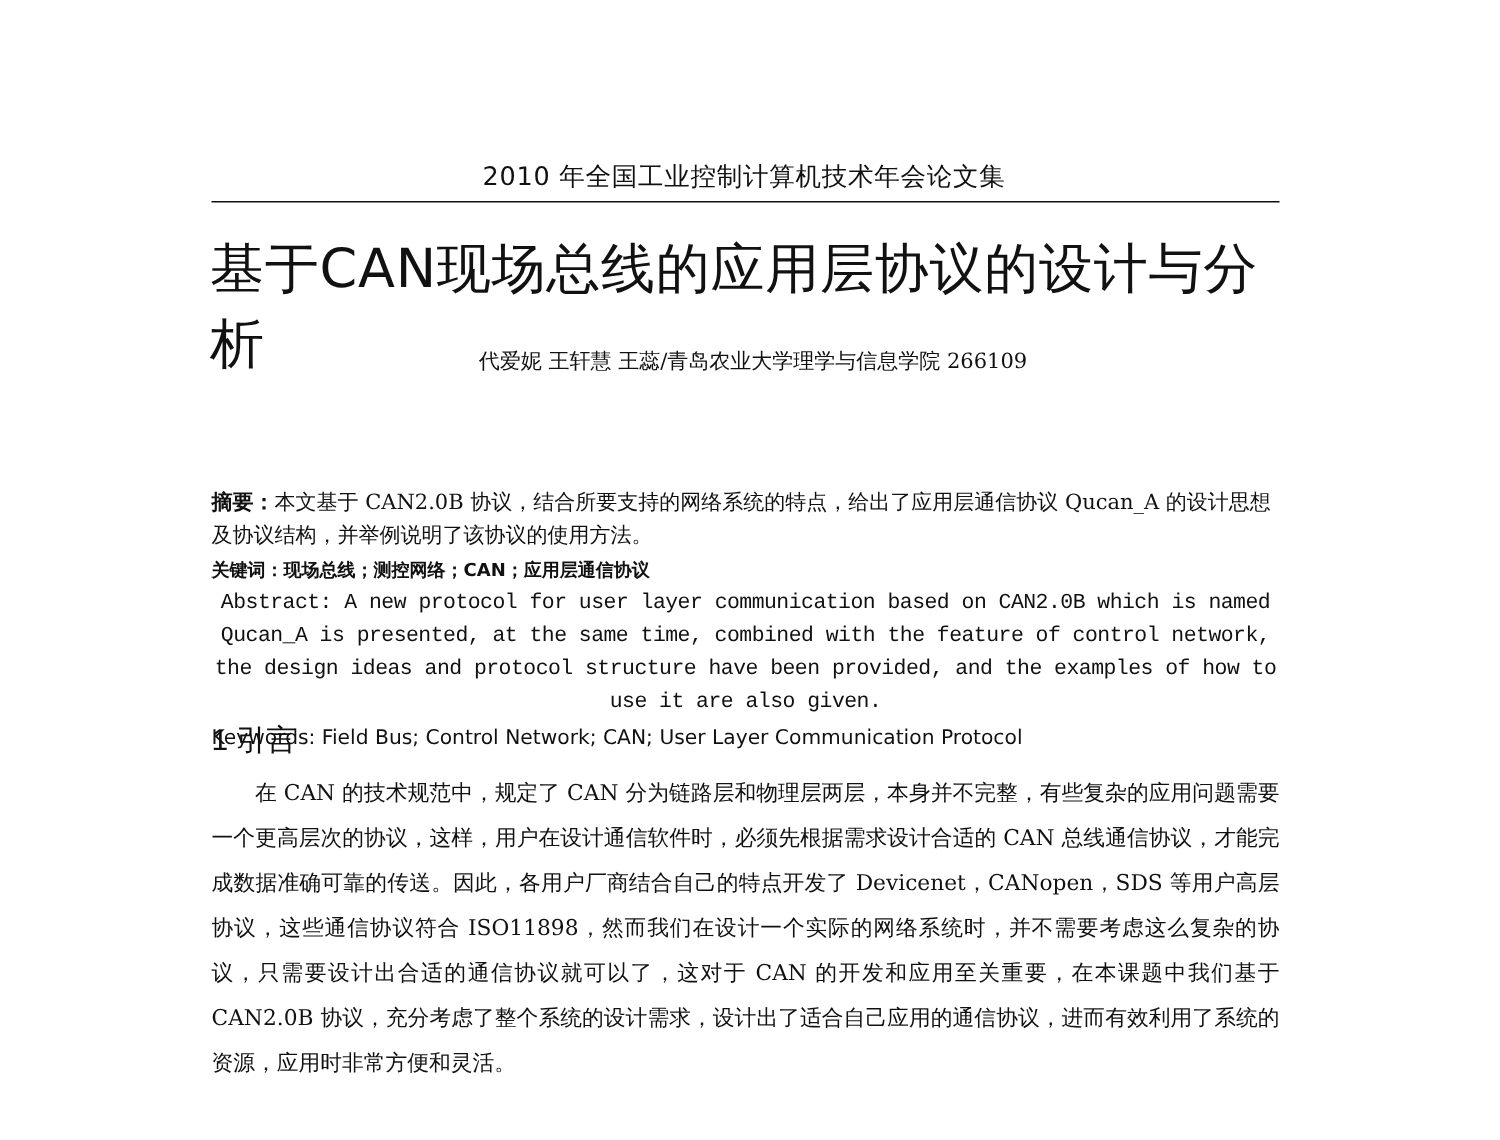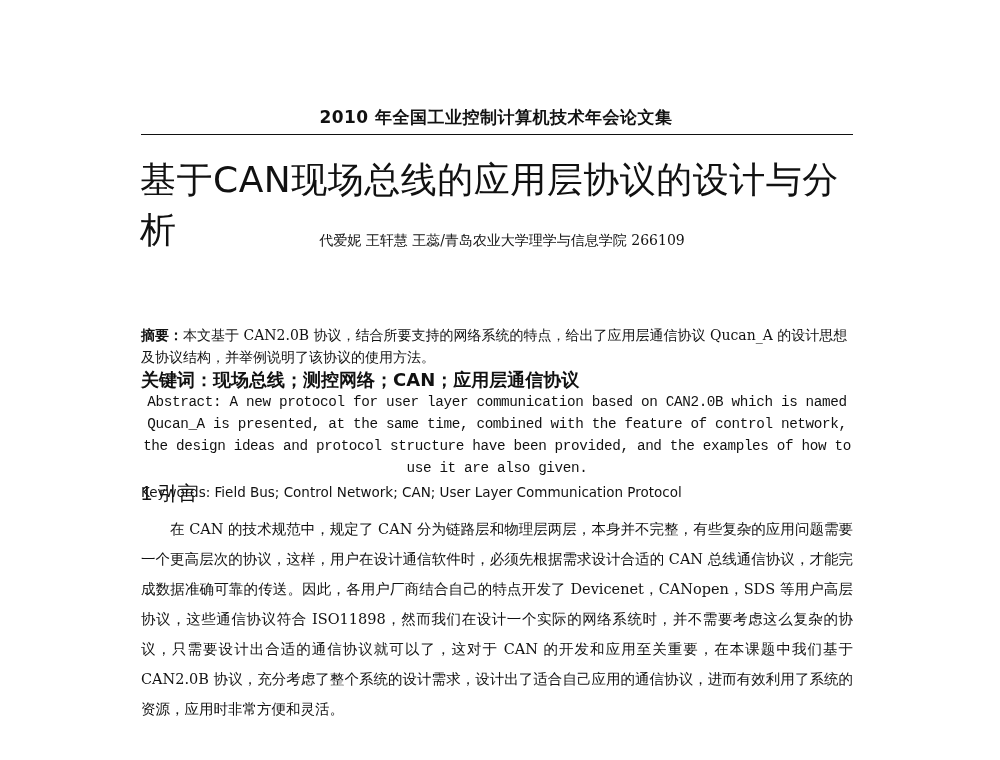--- a/index.html
+++ b/index.html
@@ -1,24 +1,24 @@
 <!DOCTYPE html>
 <html><head>
 <meta charset="utf-8">
 <style>
   html, body { margin: 0; padding: 0; background: #ffffff; }
   body { width: 1000px; height: 760px; position: relative; overflow: hidden; color: #111; font-family: "DejaVu Serif", serif; }
-  .header { position: absolute; left: 140px; width: 712px; top: 106px; text-align: center; font-family: "DejaVu Sans", sans-serif; font-weight: bold; font-size: 17px; letter-spacing: 0.5px; }
+  .header { position: absolute; left: 140px; width: 712px; top: 106px; text-align: center; font-family: "DejaVu Sans", sans-serif; font-weight: normal; font-size: 17px; letter-spacing: 0.5px; }
   .rule { position: absolute; left: 141px; width: 712px; top: 134px; height: 0; border-top: 1.5px solid #111; }
   .title { position: absolute; left: 140px; width: 716px; top: 155px; font-family: "DejaVu Sans", sans-serif; font-size: 36px; line-height: 50px; letter-spacing: 0.5px; }
   .authors { position: absolute; left: 144px; width: 716px; top: 232px; text-align: center; font-size: 14px; }
   .block { position: absolute; left: 141px; width: 712px; font-size: 14px; margin-top: 48px; }
   .abs-cn { top: 276px; line-height: 22px; }
   .abs-cn b { font-family: "DejaVu Sans", sans-serif; }
-  .kw-cn { top: 321px; font-family: "DejaVu Sans", sans-serif; font-weight: bold; font-size: 18px; line-height: 22px; }
+  .kw-cn { top: 321px; font-family: "DejaVu Sans", sans-serif; font-weight: bold; font-size: 12px; line-height: 22px; }
   .abs-en { top: 343px; font-family: "Liberation Mono", monospace; font-size: 14.3px; line-height: 22px; letter-spacing: -0.35px; text-align: center; }
   .kw-en { top: 433px; font-family: "DejaVu Sans", sans-serif; font-size: 13.5px; line-height: 22px; }
   .sec { position: absolute; left: 141px; top: 480px; font-size: 20px; font-family: Liberation Sans, sans-serif; }
   .body-text { position: absolute; left: 141px; width: 712px; top: 514px; font-size: 14.5px; line-height: 30px; text-indent: 2em; text-align: justify; }
 </style>
 </head>
 <body>
 
 <div class="header">2010 年全国工业控制计算机技术年会论文集</div>
 <div class="rule"></div>

